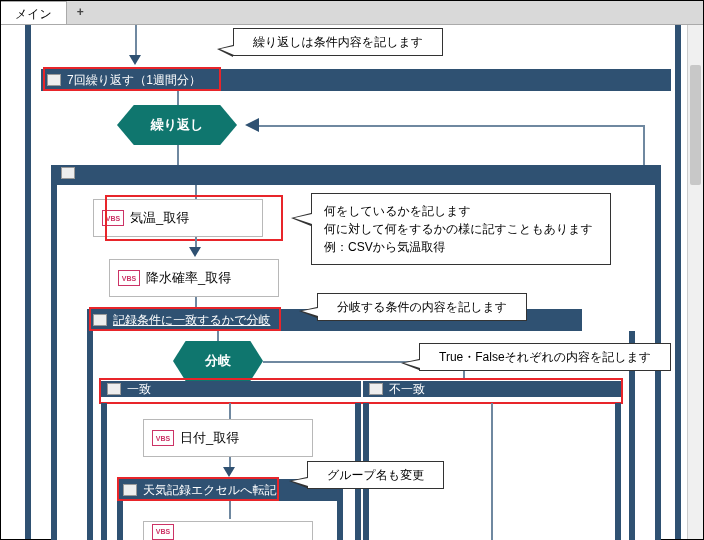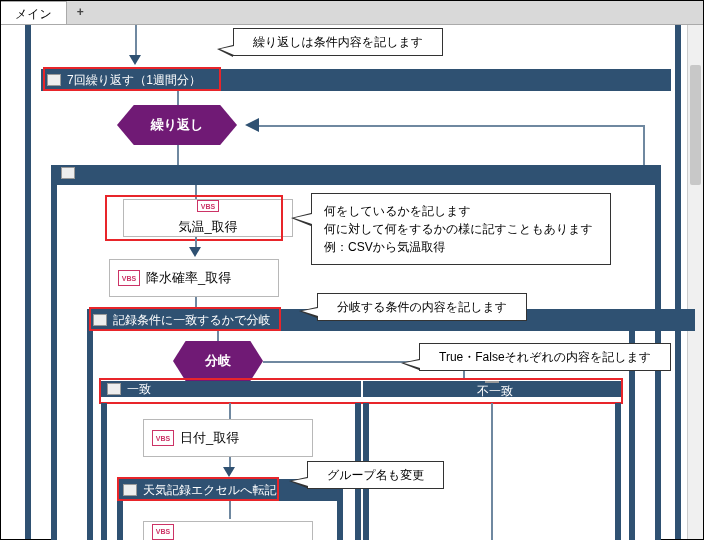--- a/index.html
+++ b/index.html
@@ -15,21 +15,21 @@
 
 .rail-outer-left { position: absolute; top: 0; bottom: 0; left: 24px; width: 6px; background: #2f5172; }
 .rail-outer-right { position: absolute; top: 0; bottom: 0; left: 674px; width: 6px; background: #2f5172; }
 
 
 .loop-header { position: absolute; top: 44px; left: 40px; width: 630px; height: 22px; background: #2f5172; color: #fff; display: flex; align-items: center; padding-left: 6px; }
 .loop-header .chip { width: 14px; height: 12px; background: #eee; border: 1px solid #999; margin-right: 6px; }
 .loop-header .label { font-size: 12px; }
 
 
-.diamond { position: absolute; width: 120px; height: 40px; background: #701a75; transform: skewX(-0deg); clip-path: polygon(14% 0, 86% 0, 100% 50%, 86% 100%, 14% 100%, 0 50%); color: #fff; display: flex; align-items: center; justify-content: center; font-weight: bold; font-size: 13px; }
+.diamond { position: absolute; width: 120px; height: 40px; background: #0f766e; transform: skewX(-0deg); clip-path: polygon(14% 0, 86% 0, 100% 50%, 86% 100%, 14% 100%, 0 50%); color: #fff; display: flex; align-items: center; justify-content: center; font-weight: bold; font-size: 13px; }
 .diamond2 { width: 90px; }
 
 
 .groupbox { position: absolute; border-top: 20px solid #2f5172; border-left: 6px solid #2f5172; border-right: 6px solid #2f5172; background: #fff; }
 .group-header-icon { position: absolute; top: -18px; left: 4px; width: 14px; height: 12px; background: #eee; border: 1px solid #999; }
 
 
 .node { position: absolute; width: 170px; height: 38px; background: #fff; border: 1px solid #b8b8b8; display: flex; align-items: center; padding: 0 8px; gap: 6px; }
 .node .icon-vbs { width: 22px; height: 16px; border: 1px solid #c36; color: #c36; font-size: 7px; font-weight: bold; display: flex; align-items: center; justify-content: center; background: #fff; }
 .node .node-label { font-size: 13px; }
@@ -100,21 +100,21 @@
     <div class="arrow-head-left" style="top:93px; left:244px;"></div>
 
     <div class="arrow-v" style="top:120px; left:176px; height:20px;"></div>
 
     <div class="groupbox" style="top:140px; left:50px; width:610px; height:376px;">
       <div class="group-header-icon"></div>
     </div>
 
     <div class="arrow-v" style="top:160px; left:194px; height:14px;"></div>
 
-    <div class="node" style="top:174px; left:122px;flex-direction:column;">
+    <div class="node" style="top:174px; left:92px;">
       <span class="icon-vbs">VBS</span>
       <span class="node-label">気温_取得</span>
     </div>
     <div class="redbox" style="top:170px; left:104px; width:178px; height:46px;"></div>
 
     <div class="callout" style="top:168px; left:310px; width:300px;">
       <div>何をしているかを記します</div>
       <div>何に対して何をするかの様に記すこともあります</div>
       <div>例：CSVから気温取得</div>
     </div>
@@ -124,21 +124,21 @@
     <div class="arrow-v" style="top:212px; left:194px; height:14px;"></div>
     <div class="arrow-head-down" style="top:222px; left:188px;"></div>
 
     <div class="node" style="top:234px; left:108px;">
       <span class="icon-vbs">VBS</span>
       <span class="node-label">降水確率_取得</span>
     </div>
 
     <div class="arrow-v" style="top:272px; left:194px; height:12px;"></div>
 
-    <div class="innerbar" style="top:284px; left:86px; width:608px;">
+    <div class="innerbar" style="top:284px; left:86px; width:495px;text-decoration:underline;">
       <span class="chip"></span>
       <span>記録条件に一致するかで分岐</span>
     </div>
     <div class="redbox" style="top:282px; left:88px; width:192px; height:24px;"></div>
 
     <div style="position:absolute; top:306px; left:86px; width:6px; height:210px; background:#2f5172;"></div>
     <div style="position:absolute; top:306px; left:628px; width:6px; height:210px; background:#2f5172;"></div>
 
     <div class="callout small" style="top:268px; left:316px;">
       <span>分岐する条件の内容を記します</span>
@@ -161,21 +161,21 @@
     <div class="pointer" style="top:334px; left:400px; border-width:4px 18px 7px 0; border-color:transparent #333 transparent transparent;"></div>
     <div class="pointer" style="top:335px; left:403px; border-width:3px 16px 5px 0; border-color:transparent #fff transparent transparent;"></div>
 
     <div class="arrow-v" style="top:356px; left:216px; height:0px;"></div>
 
     <div class="branchbar" style="top:356px; left:100px; width:260px;">
       <span class="chip"></span>
       <span>一致</span>
     </div>
 
-    <div class="branchbar" style="top:356px; left:362px; width:258px;flex-direction:column;">
+    <div class="branchbar" style="top:356px; left:362px; width:258px;">
       <span class="chip"></span>
       <span>不一致</span>
     </div>
     <div class="redbox" style="top:353px; left:98px; width:524px; height:26px;"></div>
 
     <div style="position:absolute; top:378px; left:100px; width:6px; height:138px; background:#2f5172;"></div>
     <div style="position:absolute; top:378px; left:354px; width:6px; height:138px; background:#2f5172;"></div>
 
     <div style="position:absolute; top:378px; left:362px; width:6px; height:138px; background:#2f5172;"></div>
     <div style="position:absolute; top:378px; left:614px; width:6px; height:138px; background:#2f5172;"></div>

